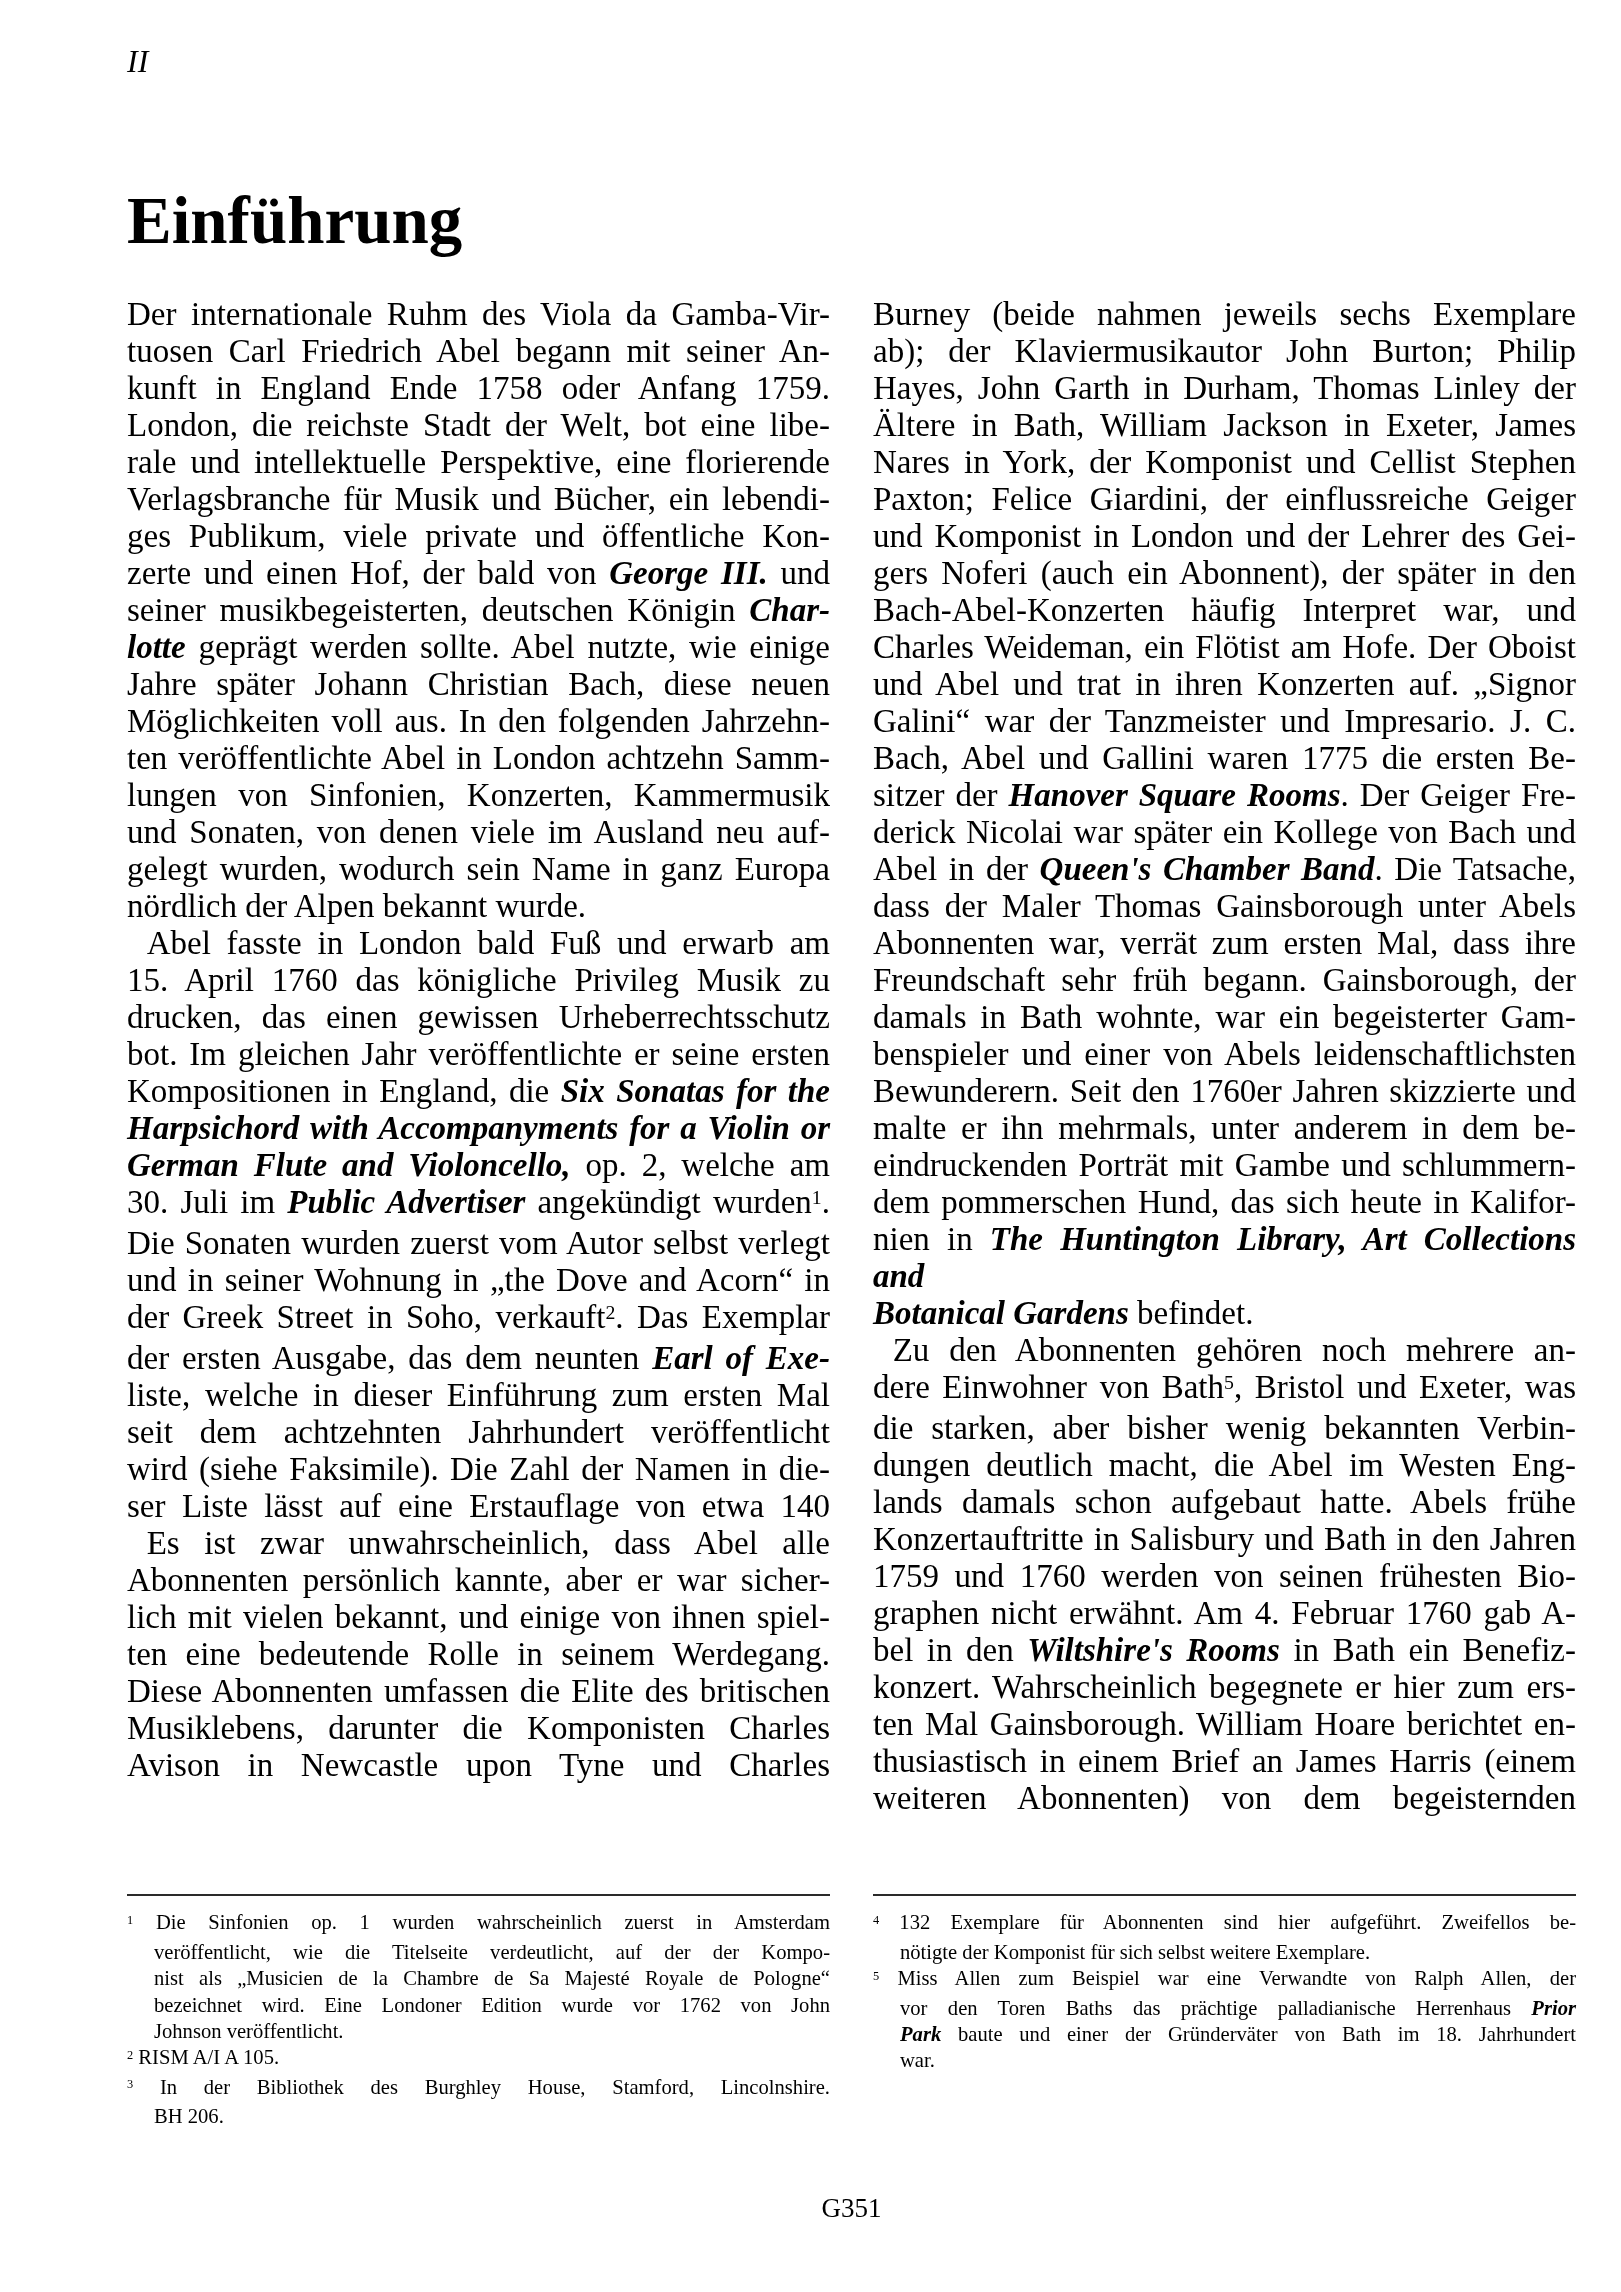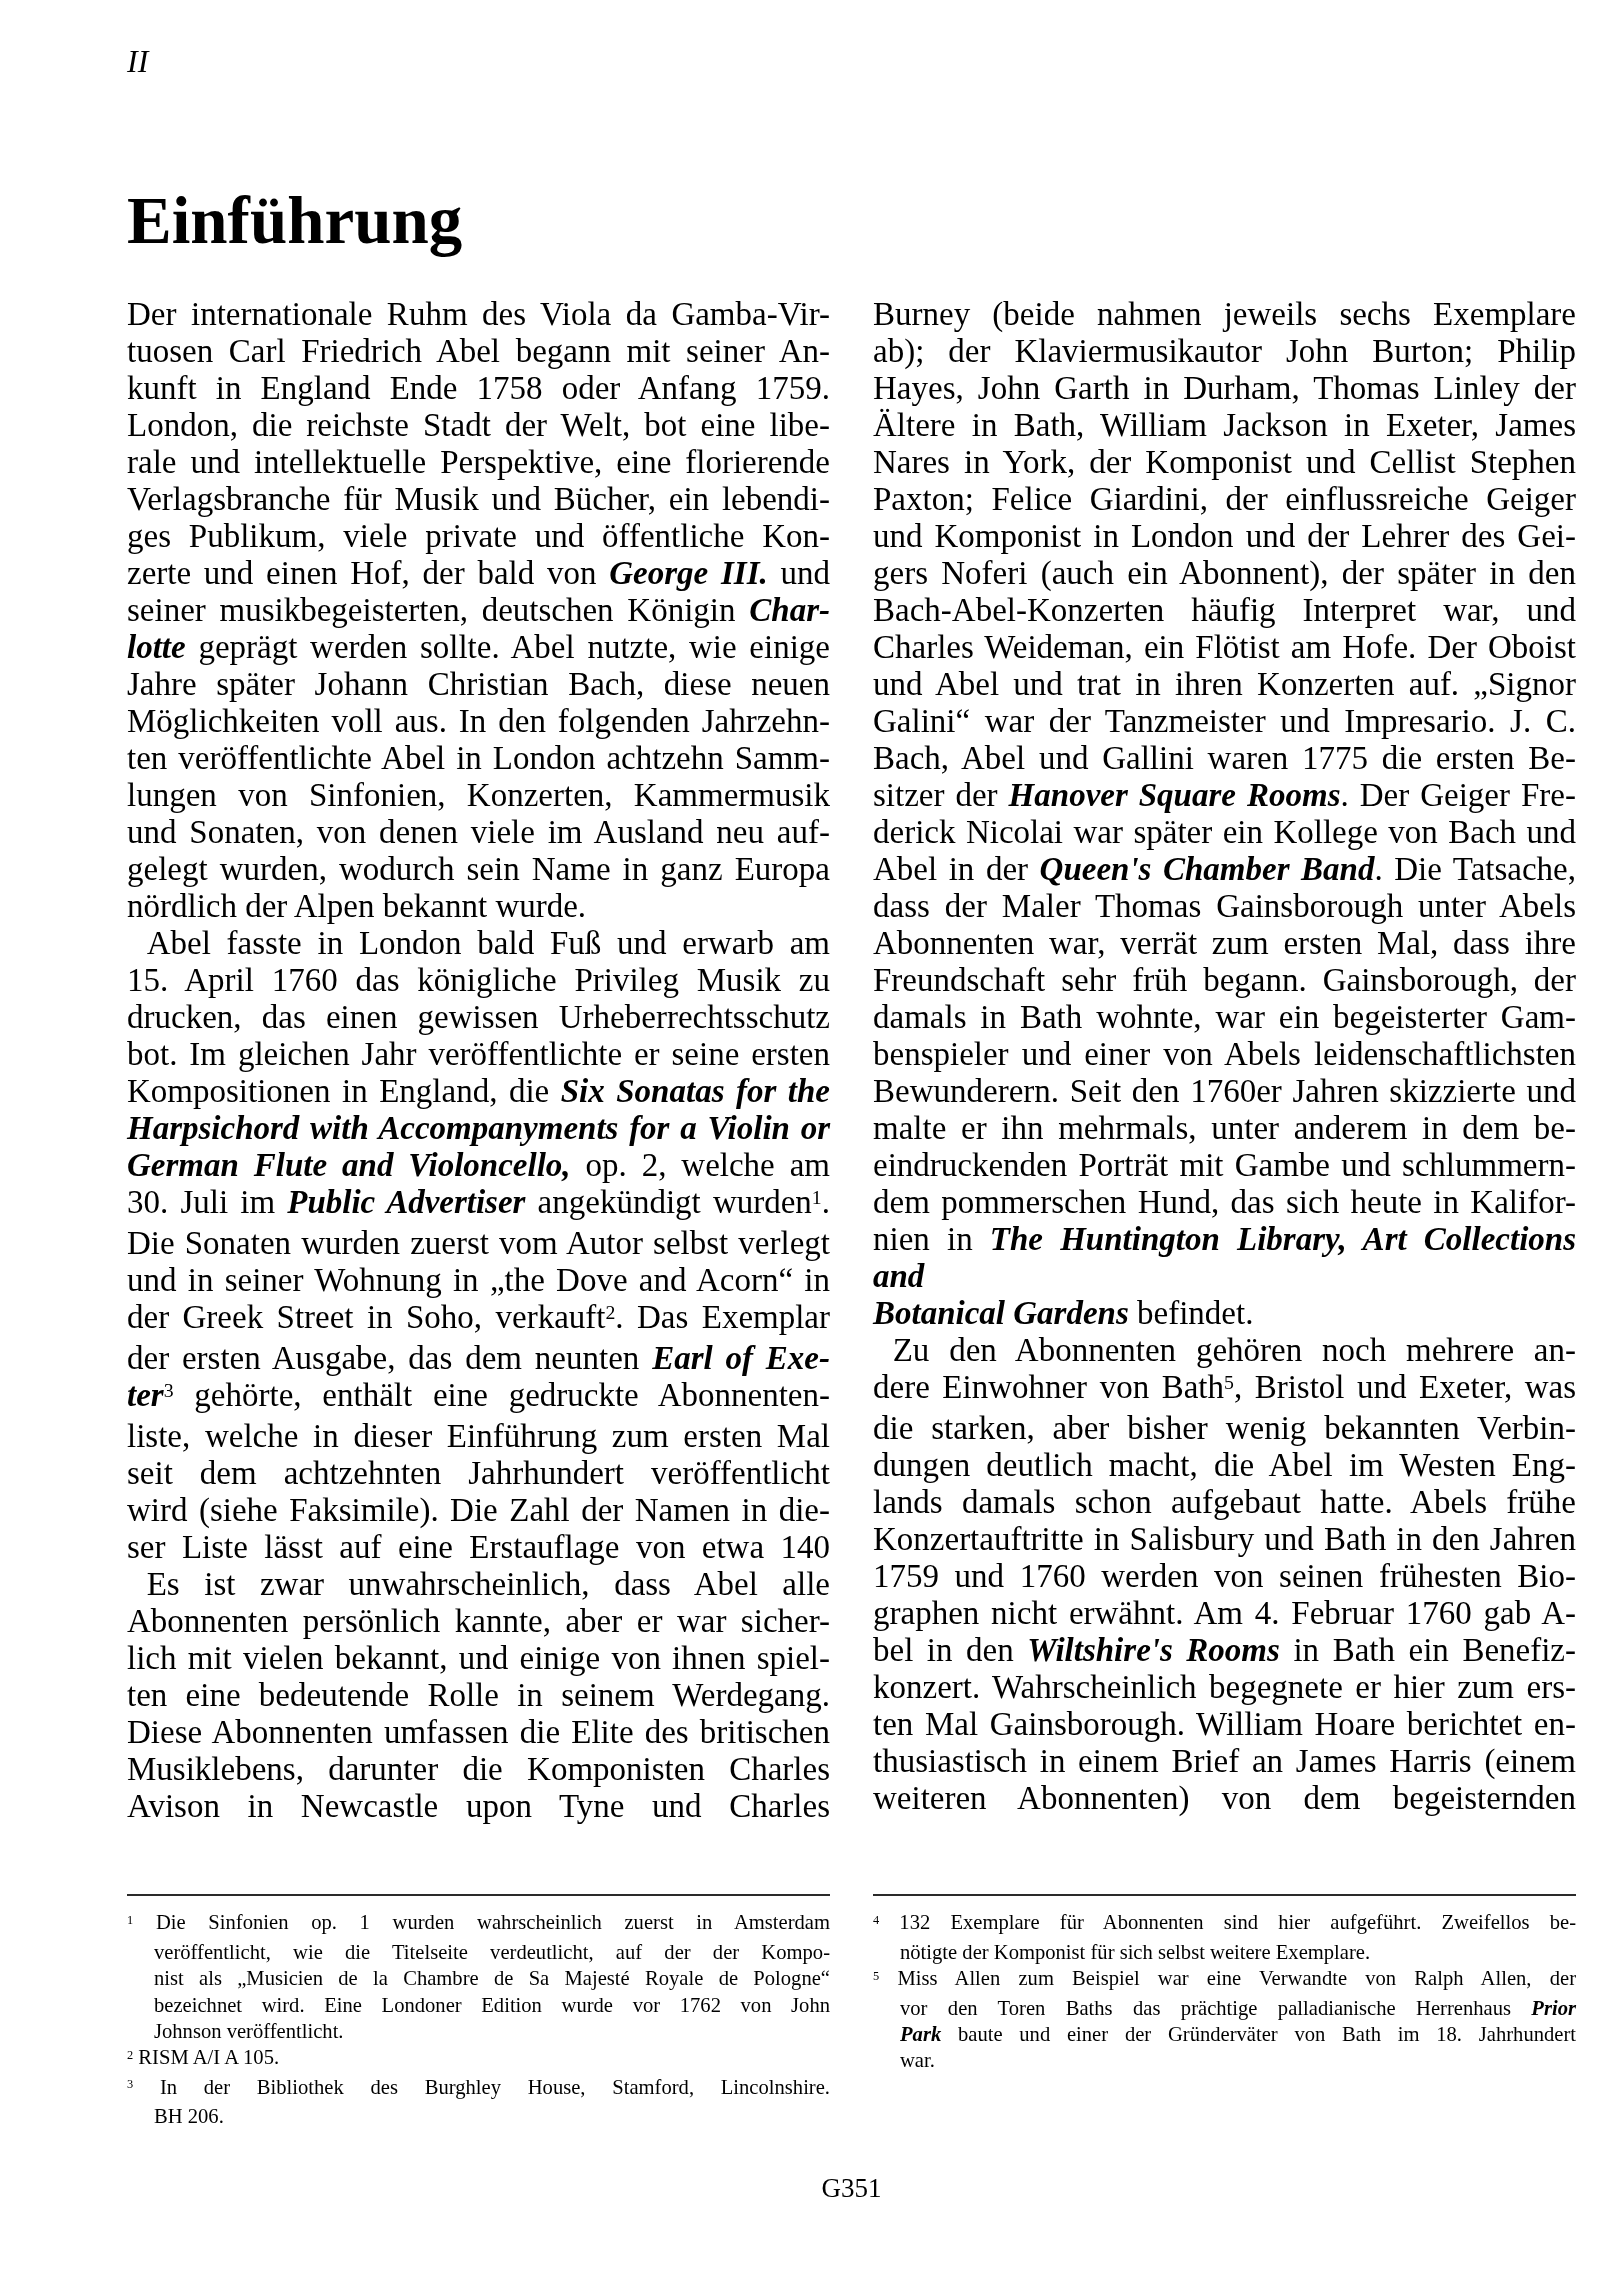--- a/index.html
+++ b/index.html
@@ -62,21 +62,21 @@
   }
   .fn-section .line.cont { padding-left: 27px; }
   em { font-style: italic; font-weight: bold; }
   .sup {
     font-size: 60%;
     position: relative;
     top: -0.45em;
   }
   .pn-bottom {
     width: 1449px;
-    margin-top: 21px;
+    margin-top: 41px;
     text-align: center;
     font-size: 27px;
   }
 </style>
 </head>
 <body>
 
 <div class="sheet">
   <div class="pn-top">II</div>
   <h1 class="title">Einführung</h1>
@@ -108,21 +108,20 @@
           <div class="line"><span>drucken, das einen gewissen Urheberrechtsschutz</span></div>
           <div class="line"><span>bot. Im gleichen Jahr veröffentlichte er seine ersten</span></div>
           <div class="line"><span>Kompositionen in England, die </span><em>Six Sonatas for the</em></div>
           <div class="line"><em>Harpsichord with Accompanyments for a Violin or</em></div>
           <div class="line"><em>German Flute and Violoncello,</em><span> op. 2, welche am</span></div>
           <div class="line"><span>30. Juli im </span><em>Public Advertiser</em><span> angekündigt wurden</span><span class="sup">1</span><span>.</span></div>
           <div class="line"><span>Die Sonaten wurden zuerst vom Autor selbst verlegt</span></div>
           <div class="line"><span>und in seiner Wohnung in „the Dove and Acorn“ in</span></div>
           <div class="line"><span>der Greek Street in Soho, verkauft</span><span class="sup">2</span><span>. Das Exemplar</span></div>
           <div class="line"><span>der ersten Ausgabe, das dem neunten </span><em>Earl of Exe-</em></div>
-          <div class="line"><em>ter</em><span class="sup">3</span><span> gehörte, enthält eine gedruckte Abonnenten-</span></div>
           <div class="line"><span>liste, welche in dieser Einführung zum ersten Mal</span></div>
           <div class="line"><span>seit dem achtzehnten Jahrhundert veröffentlicht</span></div>
           <div class="line"><span>wird (siehe Faksimile). Die Zahl der Namen in die-</span></div>
           <div class="line"><span>ser Liste lässt auf eine Erstauflage von etwa 140</span></div>
         </div>
         <div>
           <div class="line indent"><span>Es ist zwar unwahrscheinlich, dass Abel alle</span></div>
           <div class="line"><span>Abonnenten persönlich kannte, aber er war sicher-</span></div>
           <div class="line"><span>lich mit vielen bekannt, und einige von ihnen spiel-</span></div>
           <div class="line"><span>ten eine bedeutende Rolle in seinem Werdegang.</span></div>

